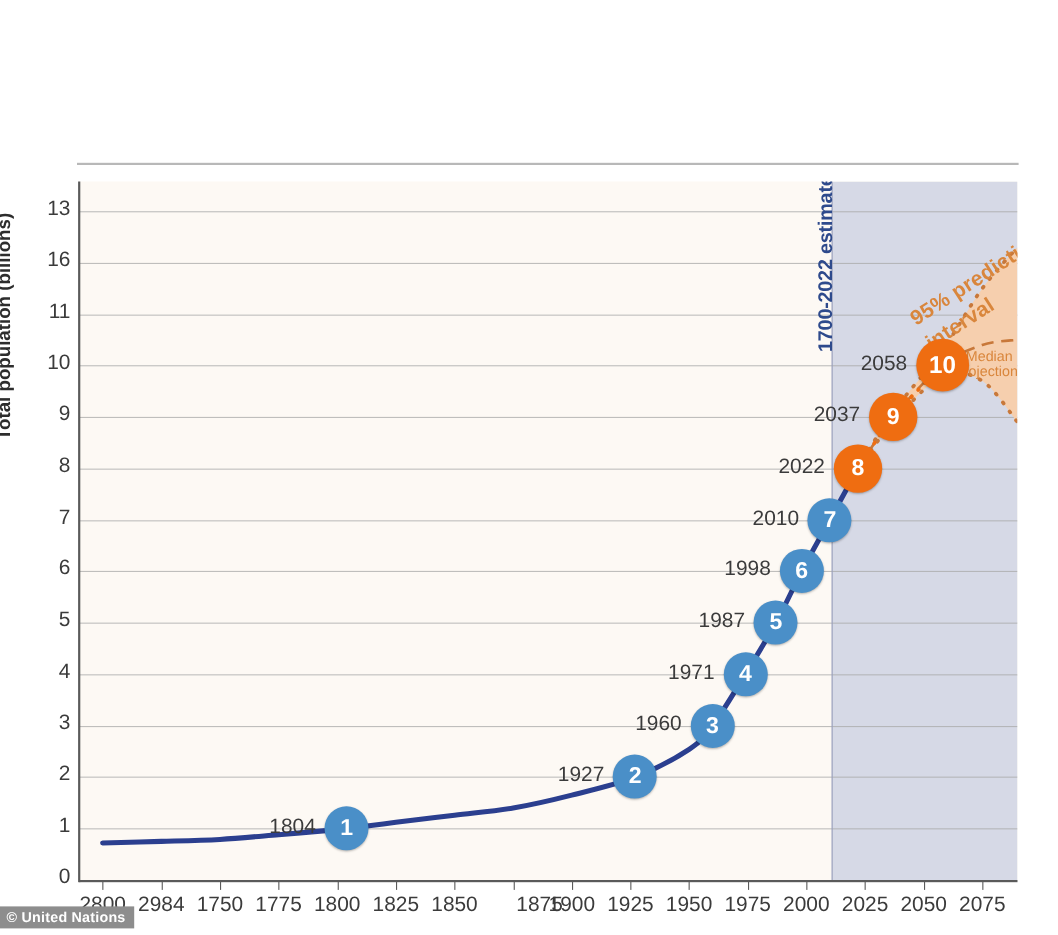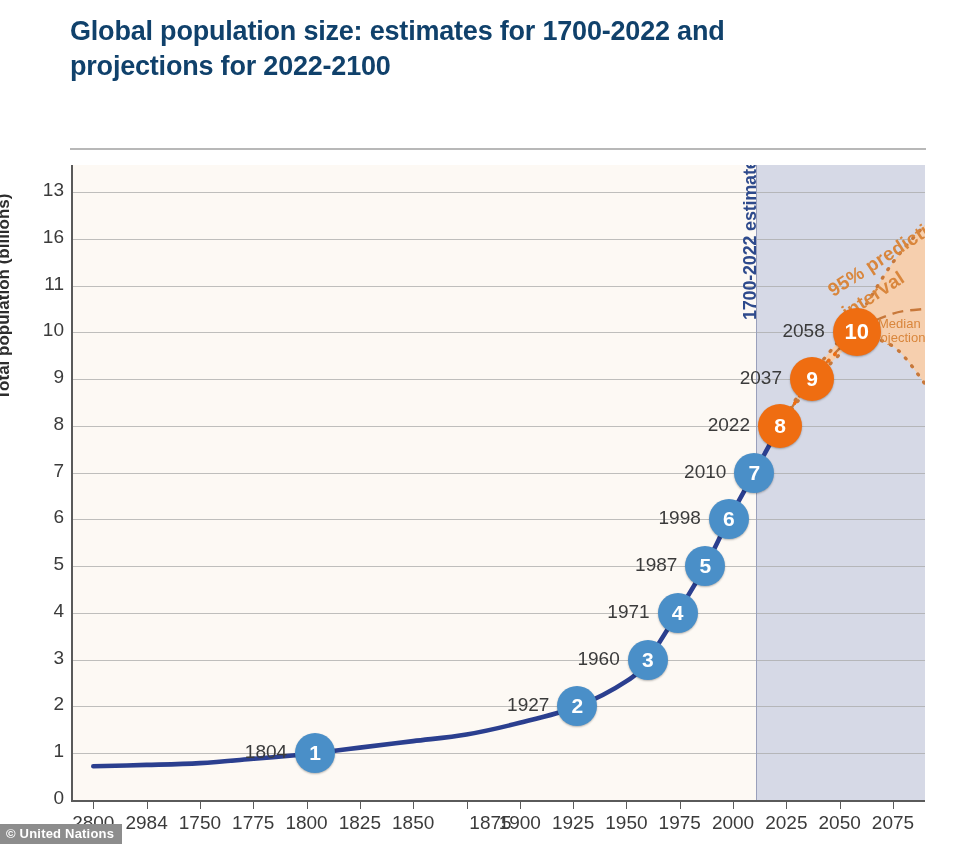--- a/index.html
+++ b/index.html
@@ -197,21 +197,20 @@
     color: #ffffff;
     font-size: 13px;
     font-weight: bold;
     letter-spacing: .2px;
   }
 </style>
 </head>
 <body>
 
 <div class="header">
-  <div class="fig-title">Global population size: estimates for 1700-2022 and projections for 2022-2100</div>
 </div>
 <div class="header-rule"></div>
 
 <div class="chart">
 
   <div class="plot">
     <div class="proj-band"></div>
     <div id="gridlines">
         <div class="gridline" style="top: 588.231px;"></div>
         <div class="gridline" style="top: 541.462px;"></div>

